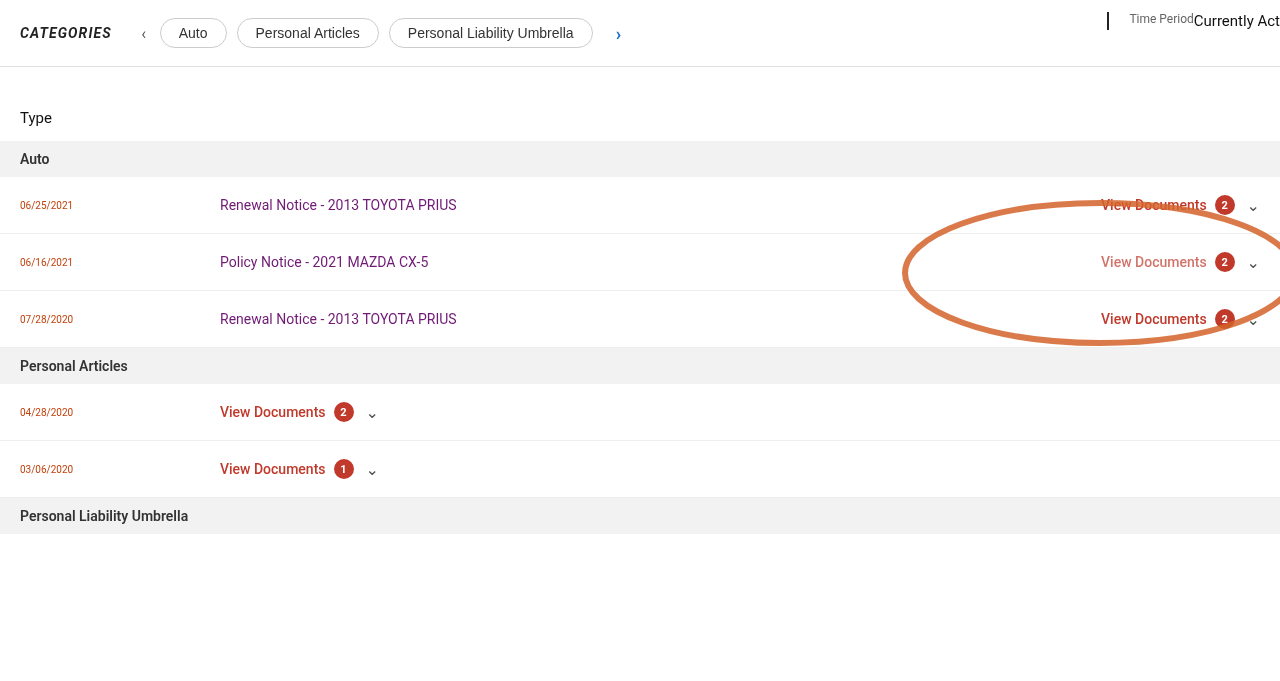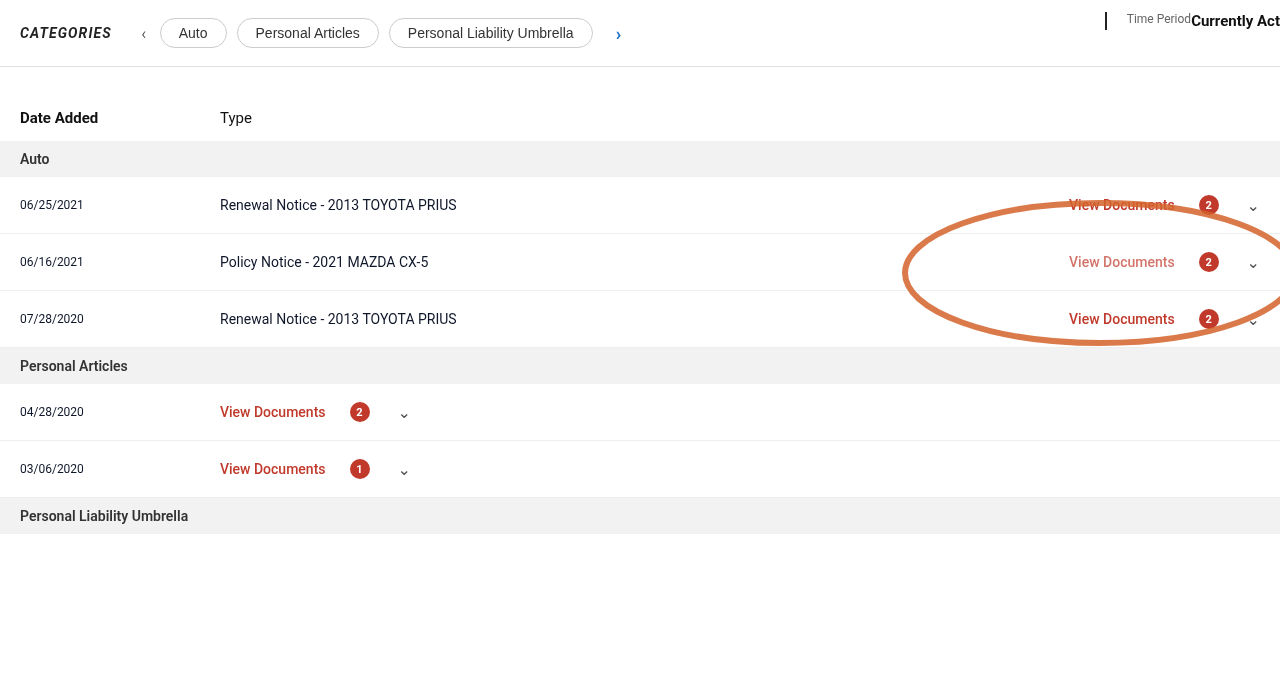--- a/index.html
+++ b/index.html
@@ -82,21 +82,21 @@
     }
 
     .time-period-label {
       font-size: 12px;
       color: #666;
       margin-bottom: 2px;
     }
 
     .time-period-value {
       font-size: 15px;
-      font-weight: 700;
+      font-weight: 400;
       color: #111;
     }
 
     
     .column-headers {
       display: flex;
       align-items: center;
       padding: 22px 20px 14px 20px;
       background: #fff;
     }
@@ -132,34 +132,34 @@
       display: flex;
       align-items: center;
       padding: 18px 20px;
       border-bottom: 1px solid #eee;
       background: #fff;
       position: relative;
     }
 
     .row-date {
       width: 200px;
-      font-size: 12px;
-      color: #0f172a;
+      font-size: 10px;
+      color: #c2410c;
     }
 
     .row-type {
       flex: 1;
       font-size: 14px;
-      color: #0f172a;
+      color: #701a75;
     }
 
     .row-action {
       display: flex;
       align-items: center;
-      gap: 24px;
+      gap: 8px;
       text-align: right;
     }
 
     .view-docs-link {
       color: #c0392b;
       font-size: 14px;
       font-weight: 500;
       cursor: pointer;
       text-decoration: none;
     }
@@ -223,21 +223,20 @@
     </div>
     <div class="time-period-section">
       <span class="time-period-label">Time Period</span>
       <span class="time-period-value">Currently Act</span>
     </div>
   </div>
 
   <div style="height: 20px; background:#fff;"></div>
 
   <div class="column-headers">
-    <div class="col-date">Date Added</div>
     <div class="col-type">Type</div>
   </div>
 
   <div class="table-body">
 
     <div class="section-header">Auto</div>
 
     <div class="table-row">
       <div class="row-date">06/25/2021</div>
       <div class="row-type">Renewal Notice - 2013 TOYOTA PRIUS</div>

